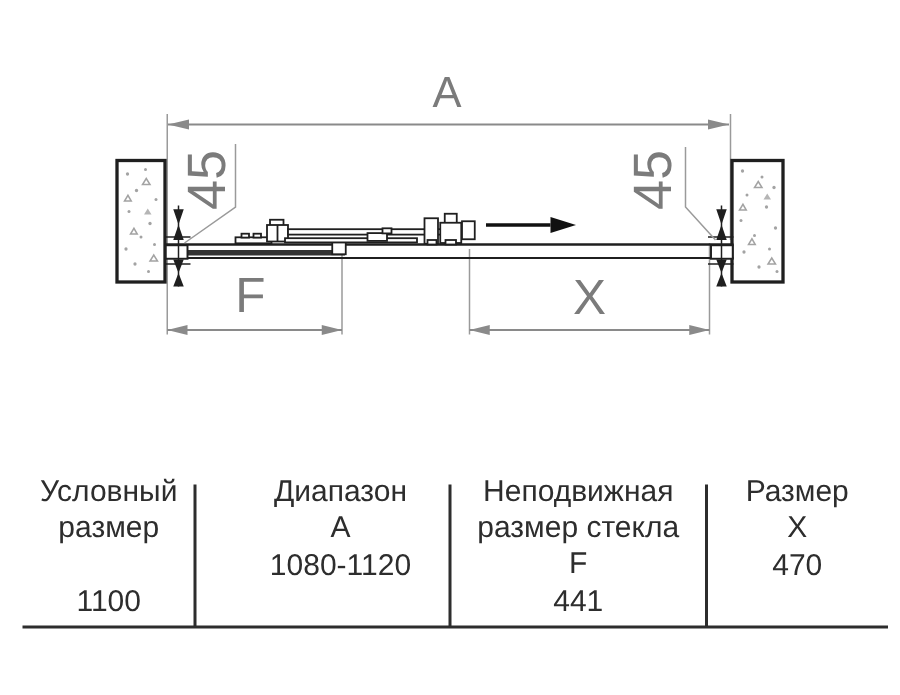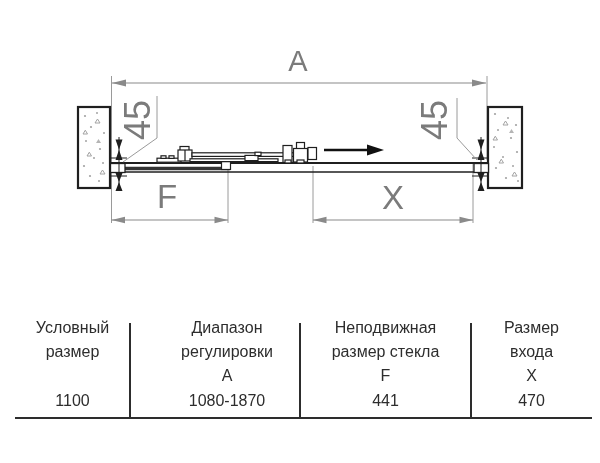--- a/index.html
+++ b/index.html
@@ -2,21 +2,21 @@
 <html><head>
 <meta charset="utf-8">
 <style>
   html,body{margin:0;padding:0;background:#ffffff;}
   .stage{position:relative;width:600px;height:463px;background:#ffffff;overflow:hidden;
          font-family:"Liberation Sans",sans-serif;}
   .drawing{position:absolute;left:0;top:0;width:600px;height:300px;display:block;}
   .dim-label{font-family:"Liberation Sans",sans-serif;fill:#7b7b7b;}
   
   .spec-table{position:absolute;left:0;top:314px;width:600px;height:130px;color:#2d2d2d;}
-  .spec-col{position:absolute;top:2px;text-align:center;font-size:16px;line-height:24px;}
+  .spec-col{position:absolute;top:2px;text-align:center;font-size:20px;line-height:24px;}
   .spec-col .cell{height:24px;}
   .spec-col .cell.value{height:26px;line-height:26px;}
   .col-1{left:15px;width:115px;}
   .col-2{left:142px;width:170px;}
   .col-3{left:300px;width:171px;}
   .col-4{left:471px;width:121px;}
   .v-sep{position:absolute;top:9px;width:1.5px;height:95px;background:#2d2d2d;}
   .sep-1{left:129px;} .sep-2{left:299px;} .sep-3{left:470px;}
   .h-rule{position:absolute;left:15px;top:103px;width:577px;height:2px;background:#2d2d2d;}
 </style>
@@ -167,35 +167,33 @@
 
     <div class="spec-col col-1">
       <div class="cell">Условный</div>
       <div class="cell">размер</div>
       <div class="cell"></div>
       <div class="cell value">1100</div>
     </div>
 
     <div class="spec-col col-2">
       <div class="cell">Диапазон</div>
-      <div class="cell">регулировки</div>
       <div class="cell">А</div>
-      <div class="cell value">1080-1870</div>
+      <div class="cell value">1080-1120</div>
     </div>
 
     <div class="spec-col col-3">
       <div class="cell">Неподвижная</div>
       <div class="cell">размер стекла</div>
       <div class="cell">F</div>
       <div class="cell value">441</div>
     </div>
 
     <div class="spec-col col-4">
       <div class="cell">Размер</div>
-      <div class="cell">входа</div>
       <div class="cell">Х</div>
       <div class="cell value">470</div>
     </div>
 
     <div class="v-sep sep-1"></div>
     <div class="v-sep sep-2"></div>
     <div class="v-sep sep-3"></div>
     <div class="h-rule"></div>
   </div>
 

